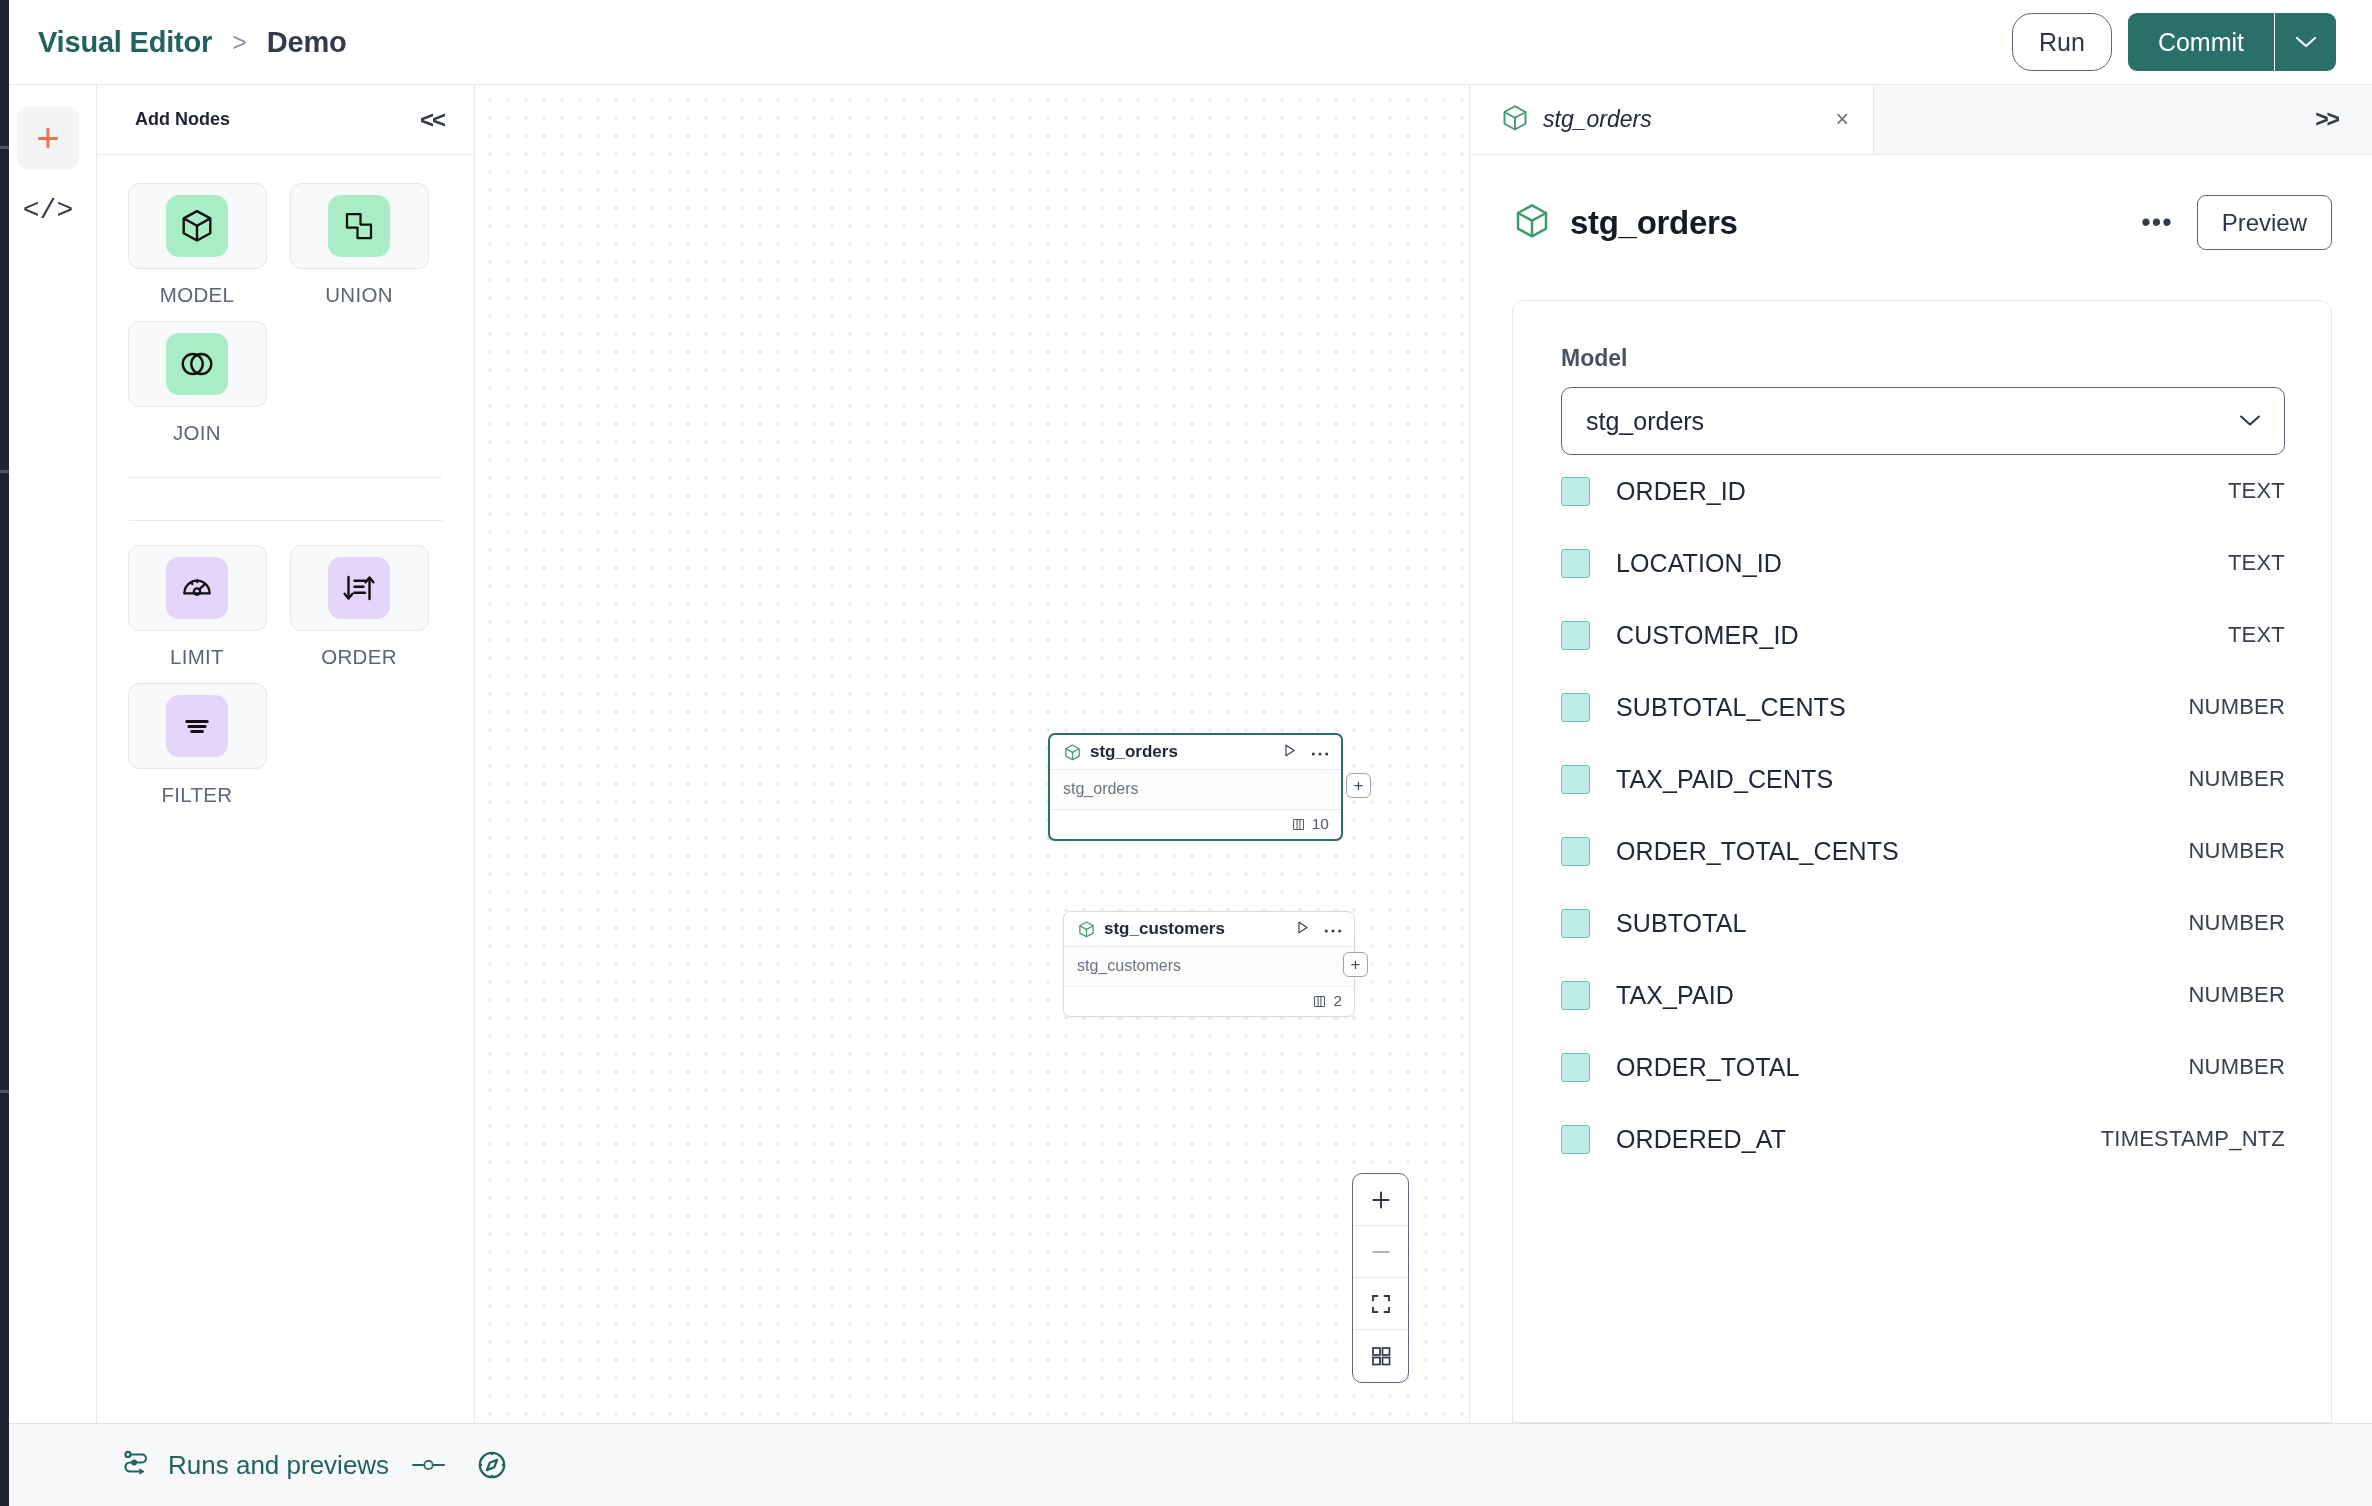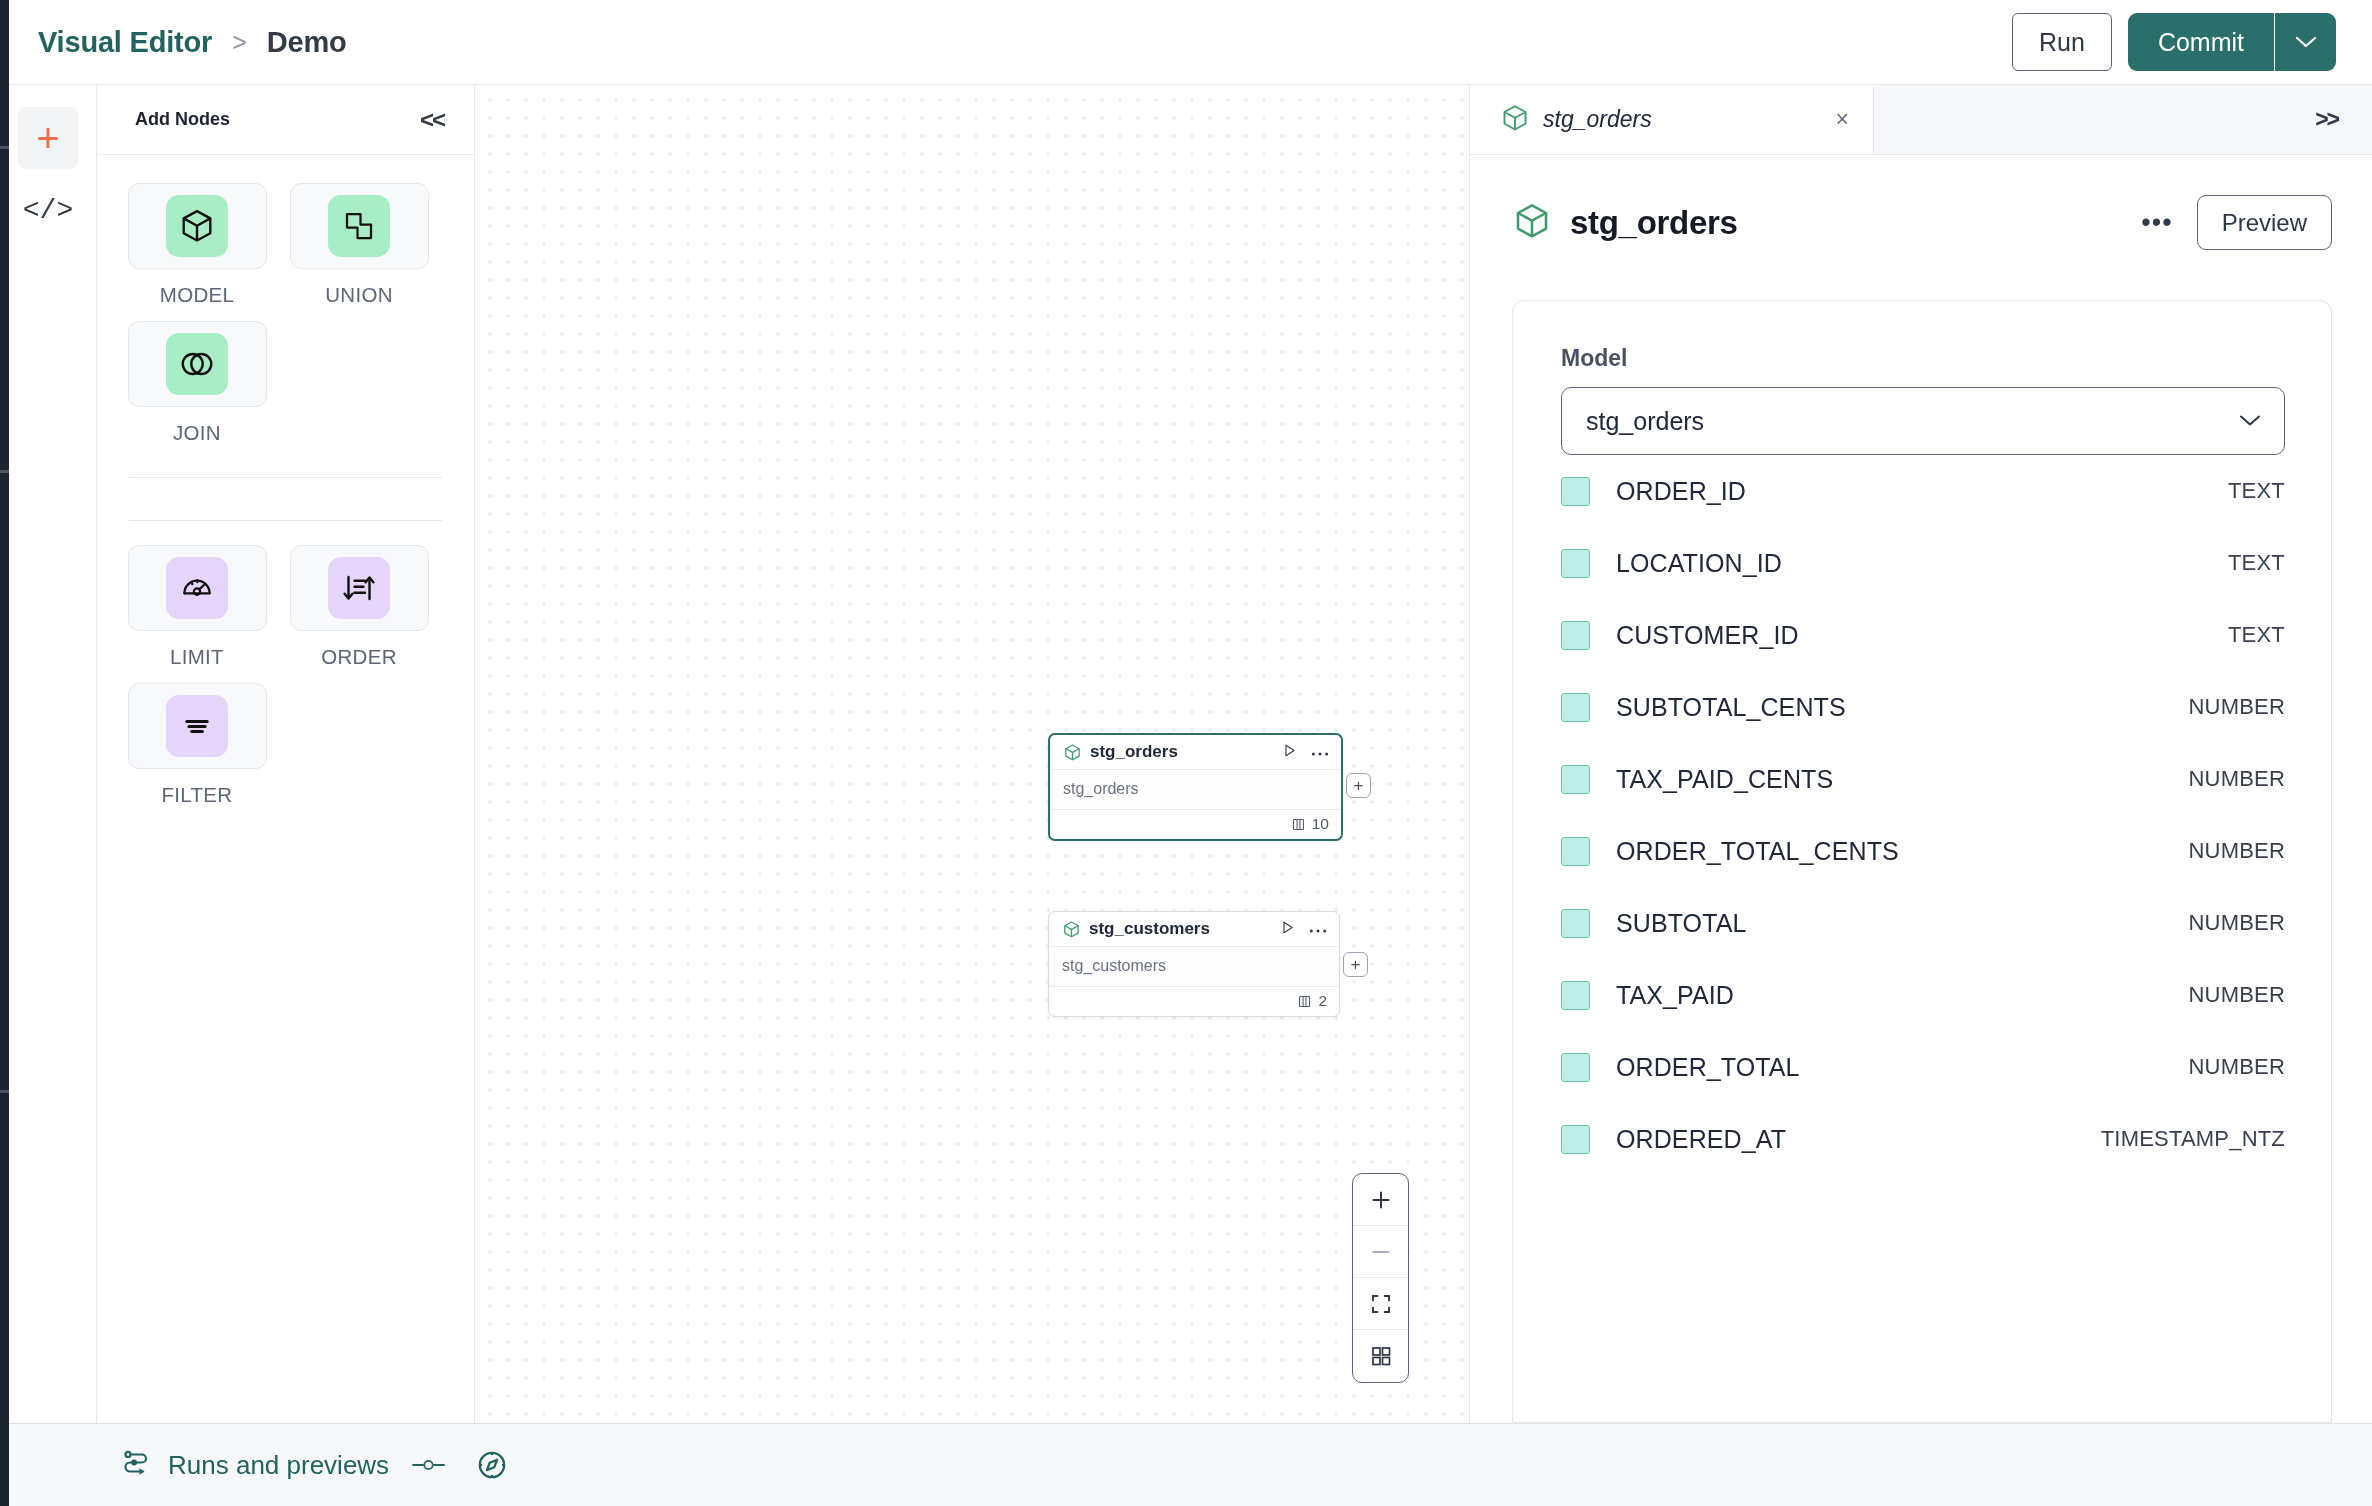--- a/index.html
+++ b/index.html
@@ -40,21 +40,21 @@
   .breadcrumb { display: flex; align-items: center; gap: 20px; }
   .bc-root {
     font-size: 29px; font-weight: bold; color: #22635f;
     letter-spacing: -0.2px;
   }
   .bc-sep { font-size: 25px; color: #8a94a6; font-weight: 400; }
   .bc-leaf { font-size: 29px; font-weight: bold; color: #333b49; letter-spacing: -0.2px; }
   .header-right { margin-left: auto; display: flex; align-items: center; gap: 16px; }
   .btn-run {
     height: 58px; padding: 0 26px;
-    border: 1.6px solid #5d6576; border-radius: 6px;
+    border: 1.6px solid #5d6576; border-radius: 20px;
     background: #ffffff; color: #2f3746;
     font-size: 25px; font-family: inherit;
     display: flex; align-items: center; justify-content: center;
     cursor: pointer;
   }
   .commit-group {
     display: flex; height: 58px;
     border-radius: 9px; overflow: hidden;
     background: #2b6f6b;
   }
@@ -500,21 +500,21 @@
           <svg width="15" height="15" viewBox="0 0 24 24" fill="none" stroke="#515a6b" stroke-width="1.7">
             <rect x="4" y="4" width="16" height="16" rx="1.4"></rect>
               <path d="M9.7 4 V20"></path>
               <path d="M14.3 4 V20"></path>
           </svg>
           <span class="fnode-count">10</span>
         </div>
       </div>
       <div class="handle" style="left:871px; top:688px;">+</div>
 
-      <div class="fnode" style="left:573px; top:826px; width:292px;">
+      <div class="fnode" style="left:588px; top:826px; width:292px;">
         <div class="fnode-head">
           <span class="fnode-icon">
             <svg width="19" height="19" viewBox="0 0 24 24" fill="none" stroke="#3f9a6c" stroke-width="1.6" stroke-linejoin="round">
               <path d="M12 2.6 L20.4 7.2 L12 11.8 L3.6 7.2 Z"></path>
               <path d="M3.6 7.2 L3.6 16.6 L12 21.2 L20.4 16.6 L20.4 7.2"></path>
               <path d="M12 11.8 L12 21.2"></path>
             </svg>
           </span>
           <span class="fnode-title">stg_customers</span>
           <span class="fnode-actions">

